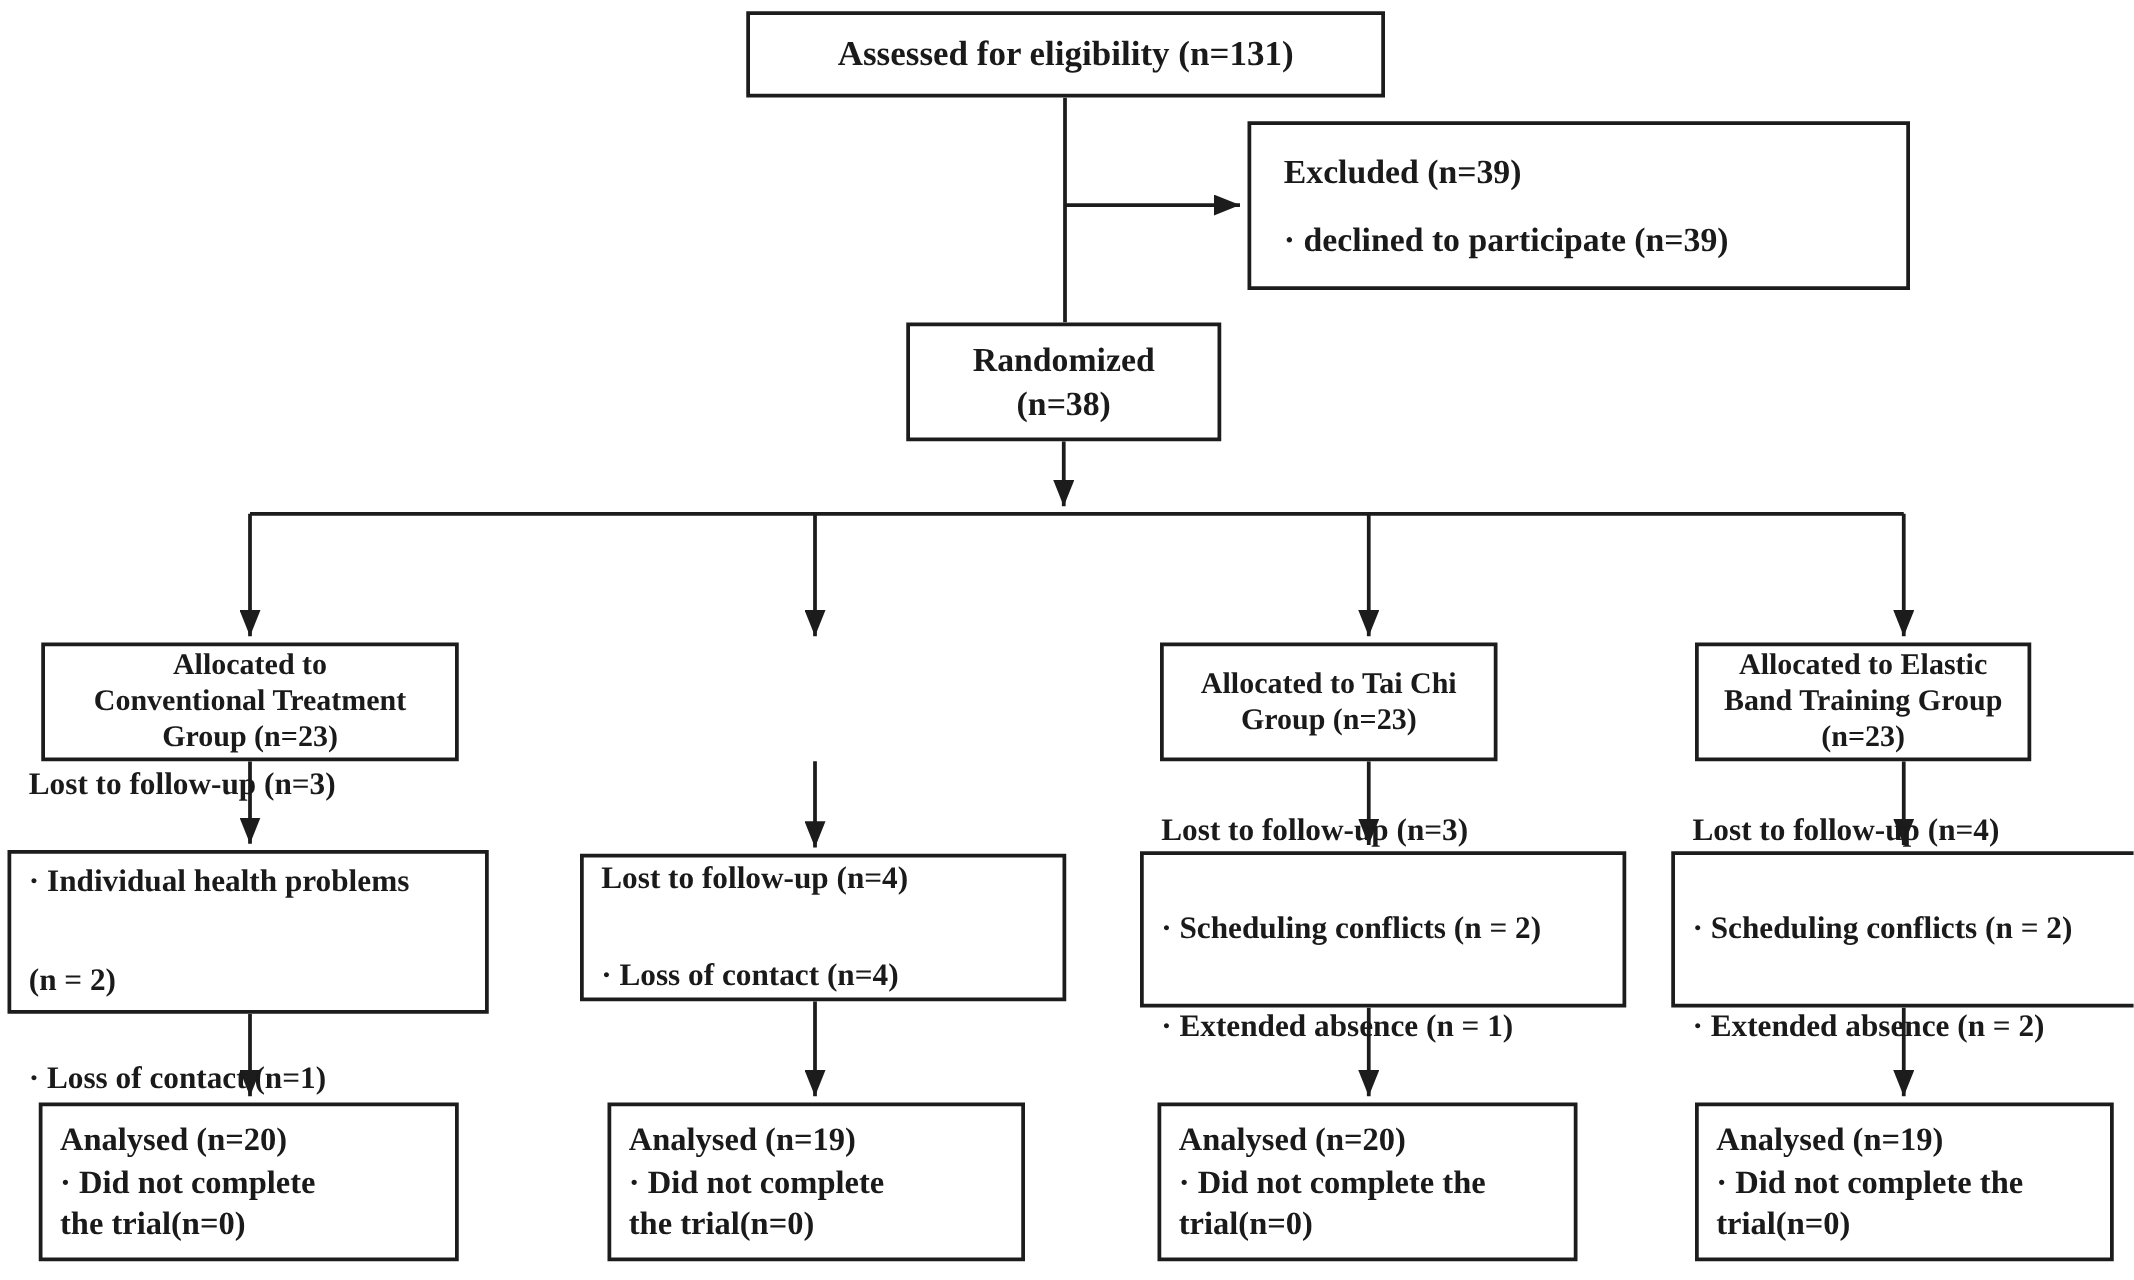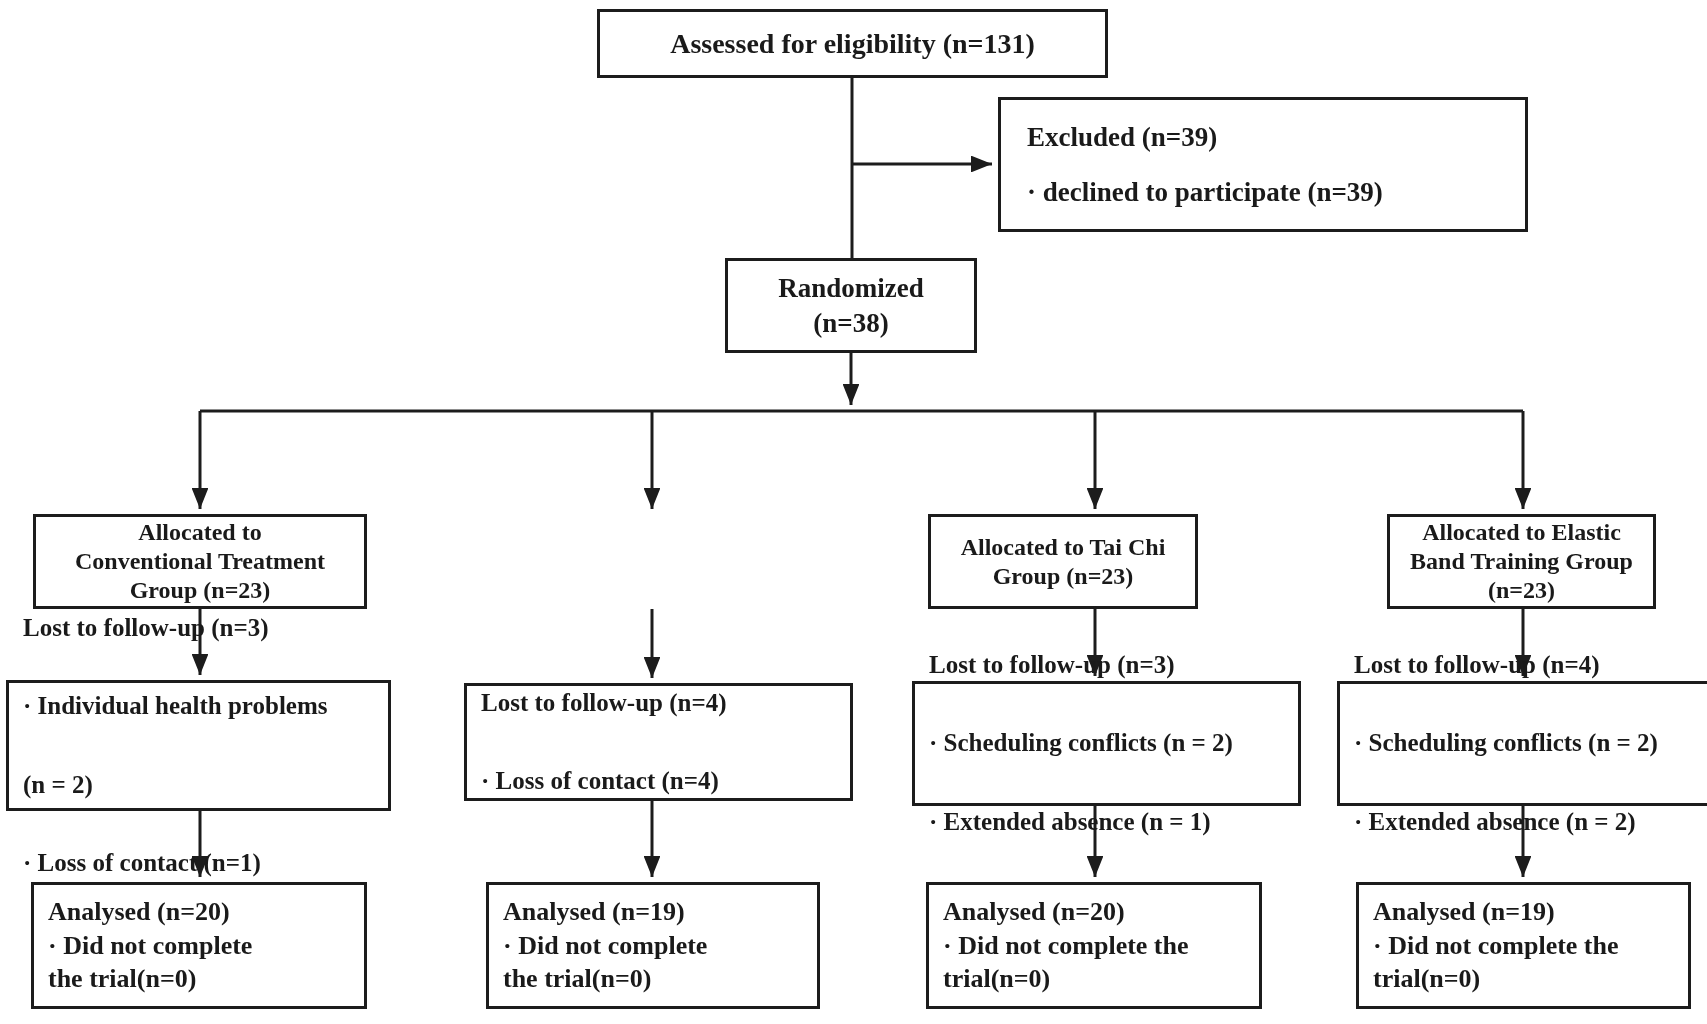--- a/index.html
+++ b/index.html
@@ -132,21 +132,21 @@
       <div>Lost to follow-up (n=3)</div>
       <div>· Scheduling conflicts (n = 2)</div>
       <div>· Extended absence (n = 1)</div>
     </div>
   <div class="box left fs-ana pad-l" style="left:926px; top:882px; width:336px; height:127px;">
       <div>Analysed (n=20)</div>
       <div>· Did not complete the</div>
       <div>trial(n=0)</div>
     </div>
 
-  <div class="box center fs-alloc" style="left:1356px; top:514px; width:269px; height:95px;margin-left:31px;">
+  <div class="box center fs-alloc" style="left:1356px; top:514px; width:269px; height:95px;">
       <div>Allocated to Elastic</div>
       <div>Band Training Group</div>
       <div>(n=23)</div>
     </div>
   <div class="box left fs-lost pad-l" style="left:1337px; top:681px; width:374px; height:125px;">
       <div>Lost to follow-up (n=4)</div>
       <div>· Scheduling conflicts (n = 2)</div>
       <div>· Extended absence (n = 2)</div>
     </div>
   <div class="box left fs-ana pad-l" style="left:1356px; top:882px; width:335px; height:127px;">

